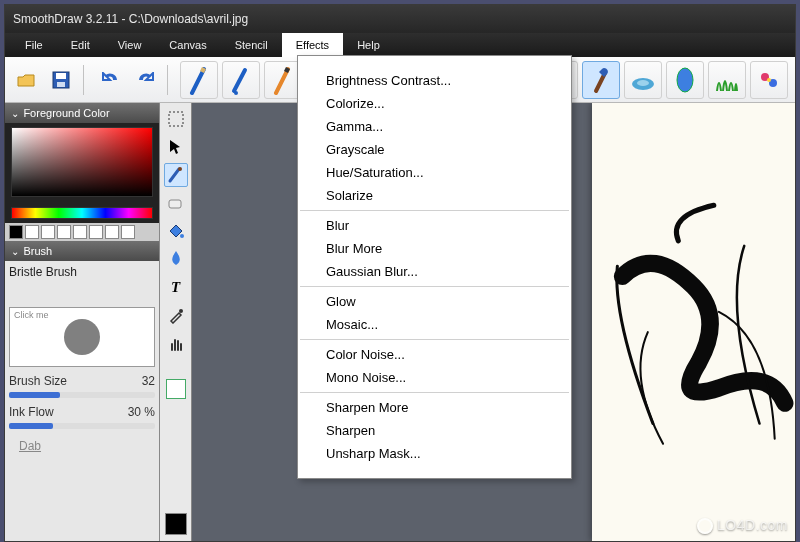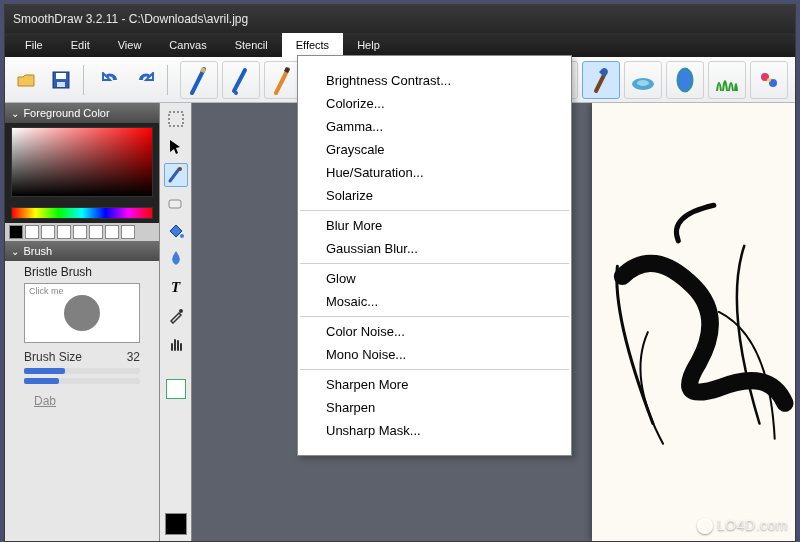--- a/index.html
+++ b/index.html
@@ -22,23 +22,23 @@
 .panel-head { height: 20px; background: linear-gradient(#707070, #4b4b4b); color: #fff; font-size: 11px; display: flex; align-items: center; padding: 0 6px; gap: 4px; }
 .panel-head .chev { font-size: 10px; }
 .color-panel { height: 100px; background: #222; position: relative; }
 .color-gradient { position: absolute; left: 6px; top: 4px; right: 6px; height: 70px; background:
   linear-gradient(to bottom, rgba(0,0,0,0) 0%, #000 100%),
   linear-gradient(to right, #fff 0%, #f00 100%); border: 1px solid #333; }
 .hue-strip { position: absolute; left: 6px; right: 6px; bottom: 4px; height: 12px; background: linear-gradient(to right, #f00, #ff0, #0f0, #0ff, #00f, #f0f, #f00); border: 1px solid #333; }
 .swatch-row { height: 18px; background: #ccc; display:flex; padding: 2px 4px; gap: 2px; }
 .swatch-row .sw { width: 14px; height: 14px; border: 1px solid #888; background: #fff; }
 .swatch-row .sw.black { background: #000; }
-.brush-panel { padding: 4px 19px; font-size: 11px; color: #222; display:flex; flex-direction:column; gap:4px; }
+.brush-panel { padding: 4px 4px; font-size: 11px; color: #222; display:flex; flex-direction:column; gap:4px; }
 .brush-label { font-size: 12px; }
-.brush-preview { height: 60px; border: 1px solid #999; background: #fff; display:flex; align-items:center; justify-content:center; position:relative; }
+.brush-preview { height: 60px; border: 1px solid #999; background: #fff; display:flex; align-items:center; justify-content:center; position:relative;margin-top:24px; }
 .brush-preview .clickme { position:absolute; top:2px; left:4px; font-size:9px; color:#888; }
 .brush-preview .dot { width: 36px; height: 36px; border-radius: 50%; background: #808080; }
 .slider-row { display:flex; align-items: center; gap: 6px; font-size: 12px; }
 .slider-row .track { flex:1; height:6px; background:#ddd; position:relative; border-radius:2px; }
 .slider-row .fill { position:absolute; left:0; top:0; bottom:0; background:#3d6fd4; border-radius:2px; }
 .slider-caption { display:flex; justify-content: space-between; font-size: 12px; color: #333; margin-top: 3px;}
 .dab-label { font-size:12px; color:#888; margin-top:6px; padding-left:10px;text-decoration:underline;}
 
 .tool-strip { width: 32px; background: #e9e9e9; border-right: 1px solid #888; display: flex; flex-direction: column; align-items: center; padding-top: 4px; gap: 4px; }
 .tool-strip .tool { width: 24px; height: 24px; display:flex; align-items:center; justify-content:center; border-radius: 2px; }
@@ -198,20 +198,24 @@
         <div class="slider-caption">
           <span>Brush Size</span>
           <span>32</span>
         </div>
         <div class="slider-row">
             <div class="track">
               <div class="fill" style="width:35%"></div>
             </div>
           </div>
 
+        <div class="slider-caption">
+          <span>Ink Flow</span>
+          <span>30 %</span>
+        </div>
         <div class="slider-row">
             <div class="track">
               <div class="fill" style="width:30%"></div>
             </div>
           </div>
 
         <div class="dab-label">Dab</div>
       </div>
     </div>
 
@@ -284,20 +288,21 @@
 </div>
 
 <div class="dropdown">
   <div class="ditem">Brightness Contrast...</div>
   <div class="ditem">Colorize...</div>
   <div class="ditem">Gamma...</div>
   <div class="ditem">Grayscale</div>
   <div class="ditem">Hue/Saturation...</div>
   <div class="ditem">Solarize</div>
   <div class="dsep"></div>
+  <div class="ditem">Blur</div>
   <div class="ditem">Blur More</div>
   <div class="ditem">Gaussian Blur...</div>
   <div class="dsep"></div>
   <div class="ditem">Glow</div>
   <div class="ditem">Mosaic...</div>
   <div class="dsep"></div>
   <div class="ditem">Color Noise...</div>
   <div class="ditem">Mono Noise...</div>
   <div class="dsep"></div>
   <div class="ditem">Sharpen More</div>

